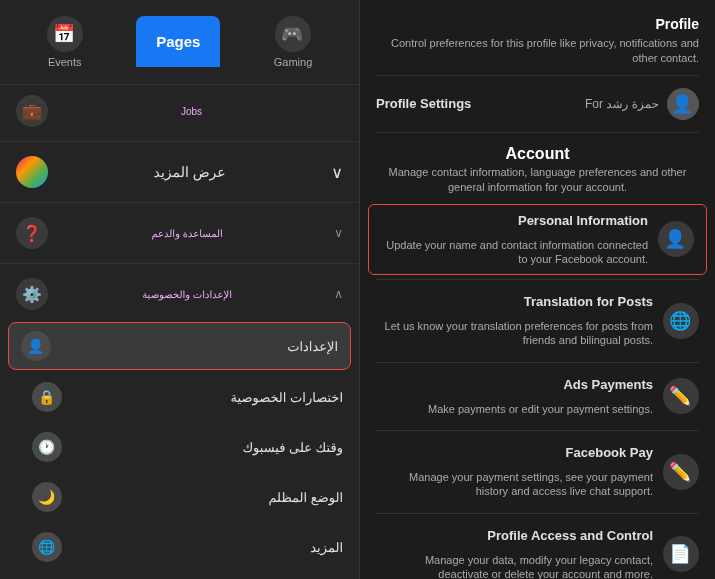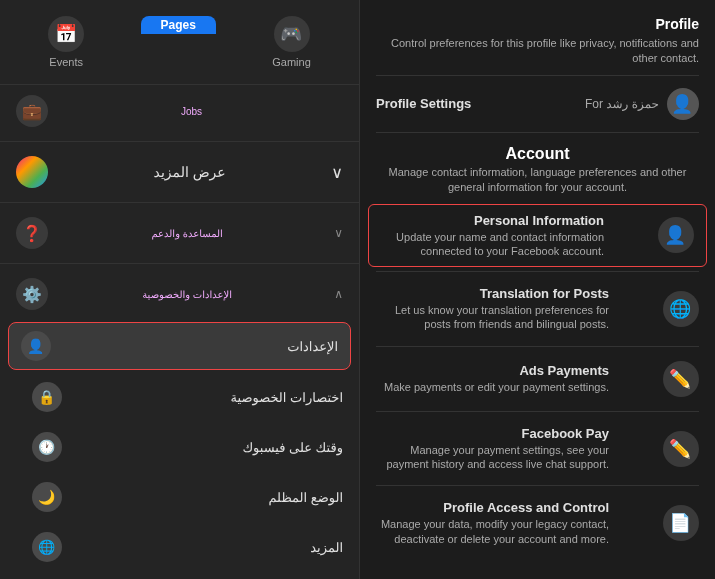--- a/index.html
+++ b/index.html
@@ -49,24 +49,24 @@
       display: flex;
       align-items: center;
       justify-content: center;
       margin-bottom: 4px;
       font-size: 18px;
     }
 
     .pages-tab {
       background: #1877f2;
       color: white;
-      padding: 2px 20px;
+      padding: 17px 20px;
       border-radius: 8px 8px 0 0;
       font-weight: bold;
-      font-size: 12px;
+      font-size: 15px;
       text-align: center;
       position: relative;
     }
     .pages-tab::after {
       content: '';
       position: absolute;
       bottom: 0; left: 0; right: 0;
       height: 2px;
       background: #1877f2;
     }
@@ -240,41 +240,40 @@
       margin-top: 2px;
     }
 
     .settings-row {
       display: flex;
       align-items: center;
       justify-content: space-between;
       padding: 10px 16px;
       cursor: pointer;
       border-radius: 4px;
-      gap: 44px;
     }
     .settings-row.highlighted {
       border: 1.5px solid #e44;
       border-radius: 6px;
       margin: 4px 8px;
       padding: 8px 12px;
     }
     .settings-row .row-text {
       text-align: right;
       flex: 1;
     }
     .settings-row .row-title {
       font-size: 13px;
       font-weight: bold;
       color: #e0e0e0;
     }
     .settings-row .row-desc {
       font-size: 11px;
       color: #aaa;
-      margin-top: 2px;
+      margin-top: 10px;
       line-height: 1.3;
     }
     .settings-row .row-icon {
       width: 36px;
       height: 36px;
       border-radius: 50%;
       background: #3a3a3a;
       display: flex;
       align-items: center;
       justify-content: center;

